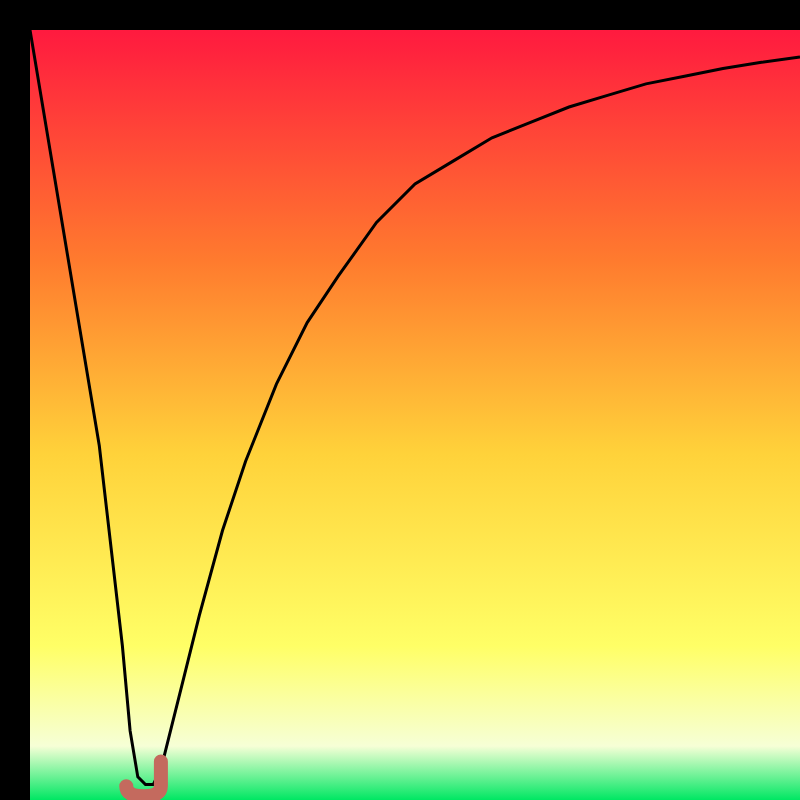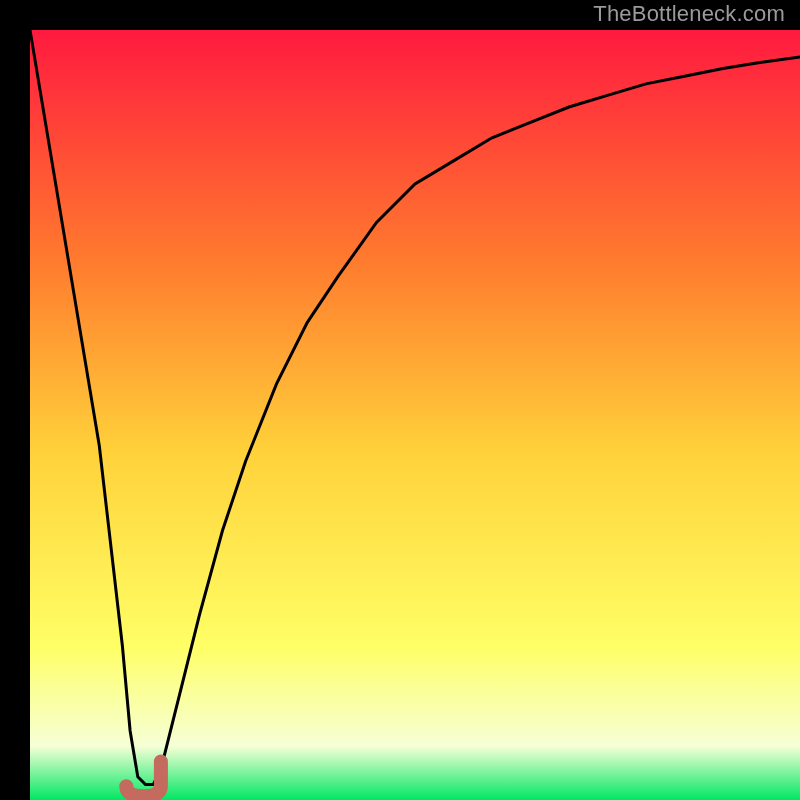--- a/index.html
+++ b/index.html
@@ -35,21 +35,20 @@
     font-size: 22px;
     font-weight: 400;
     letter-spacing: 0.2px;
     user-select: none;
   }
 </style>
 </head>
 <body>
 
 <div class="frame">
-  <div class="watermark">TheBottleneck.com</div>
 
   <svg class="plot" viewBox="0 0 770 770" preserveAspectRatio="none">
     <defs>
       <linearGradient id="bg-grad" x1="0" y1="0" x2="0" y2="1">
         <stop offset="0" stop-color="#ff1a3f"></stop>
         <stop offset="0.30" stop-color="#ff7b2e"></stop>
         <stop offset="0.55" stop-color="#ffd23a"></stop>
         <stop offset="0.80" stop-color="#ffff66"></stop>
         <stop offset="0.93" stop-color="#f6ffd6"></stop>
         <stop offset="1.0" stop-color="#00e763"></stop>

